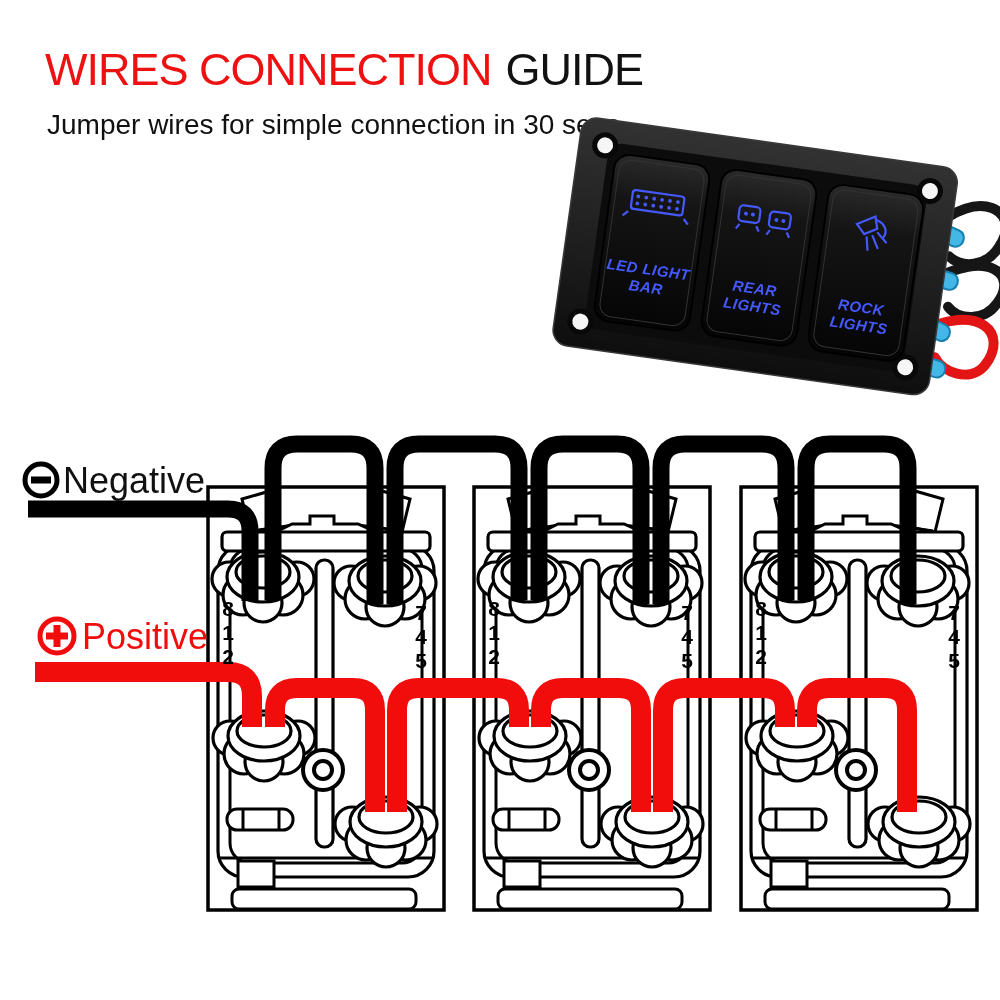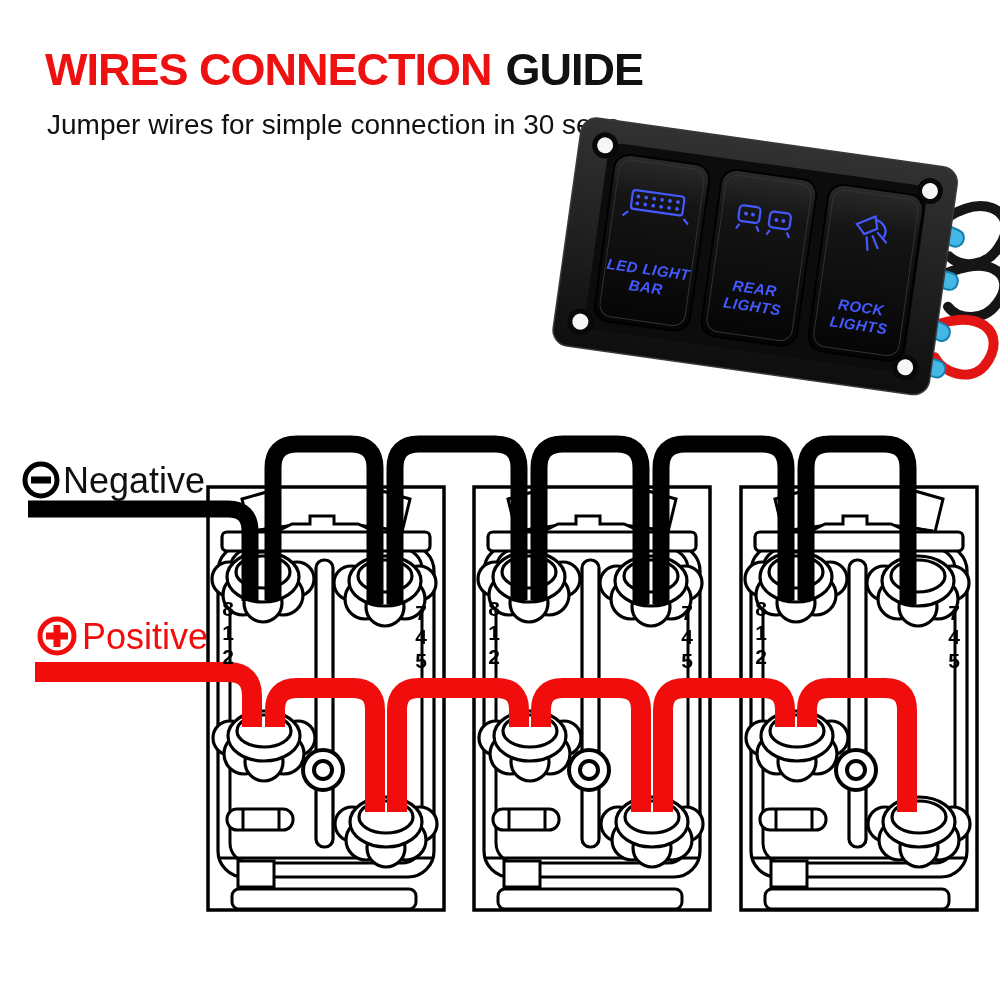--- a/index.html
+++ b/index.html
@@ -1,18 +1,18 @@
 <!DOCTYPE html>
 <html><head>
 <meta charset="utf-8">
 <style>
   html,body{margin:0;padding:0;background:#ffffff;}
   .page{position:relative;width:1000px;height:1000px;background:#ffffff;overflow:hidden;
         font-family:"Liberation Sans", sans-serif;}
-  .title{position:absolute;left:45px;top:44px;font-size:45px;font-weight:bold;
+  .title{position:absolute;left:45px;top:44px;font-size:45px;font-weight:normal;
          letter-spacing:-1px;white-space:nowrap;}
   .title .hl{color:#ee1111;}
   .title .rest{color:#111111;margin-left:14px;}
   .subtitle{position:absolute;left:47px;top:109px;font-size:28px;color:#111111;white-space:nowrap;}
   svg{position:absolute;left:0;top:0;}
   svg text{font-family:"Liberation Sans", sans-serif;}
   .pin{font-size:21px;font-weight:bold;fill:#000000;}
   .src-label{font-size:36px;}
   .led-label{font-size:15px;font-weight:bold;font-style:italic;fill:#4459ff;letter-spacing:.5px;}
 </style>

